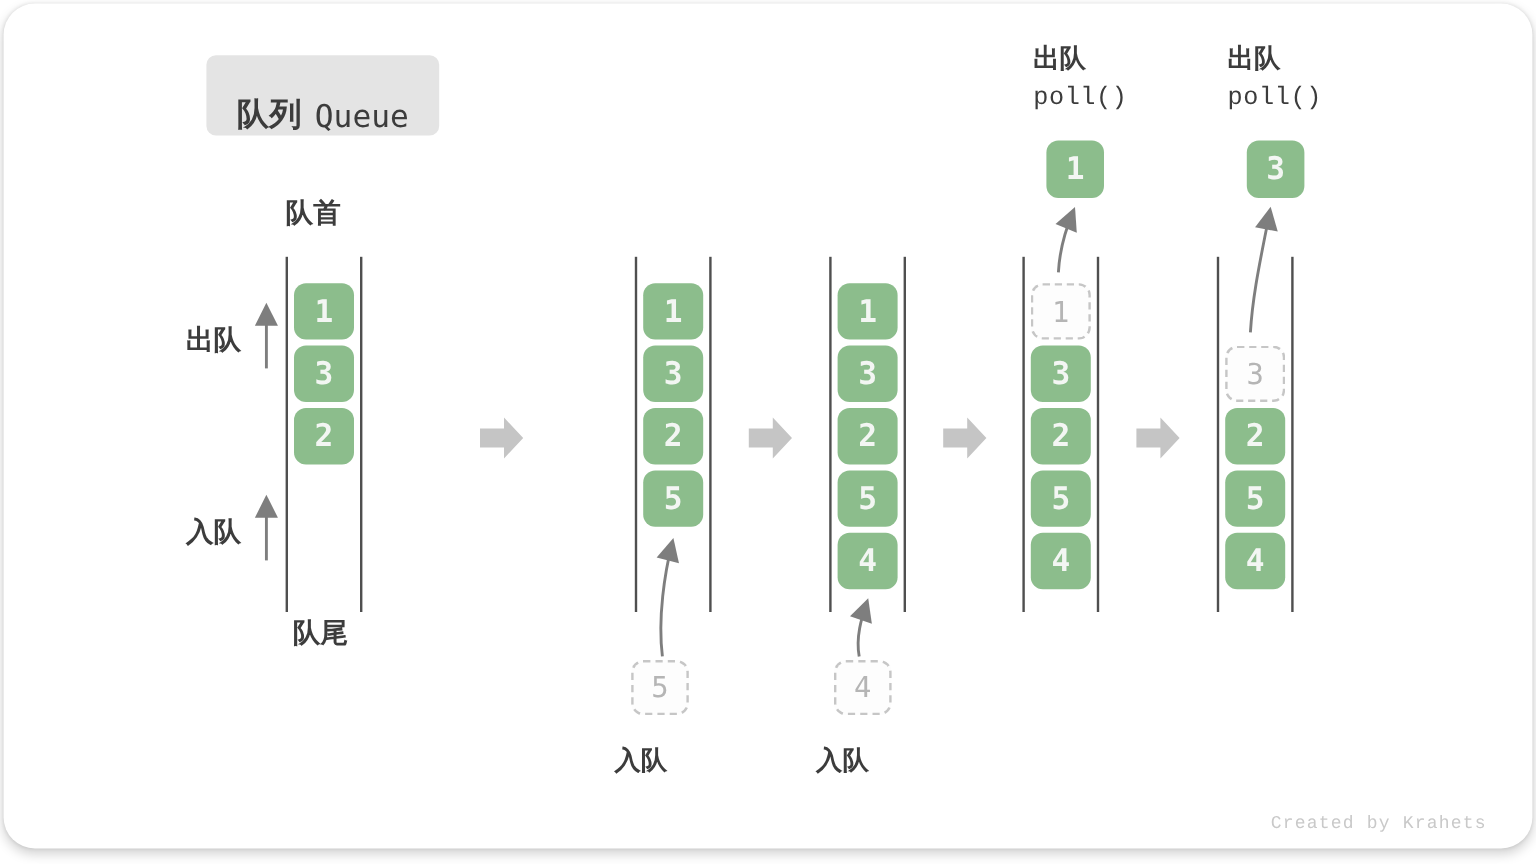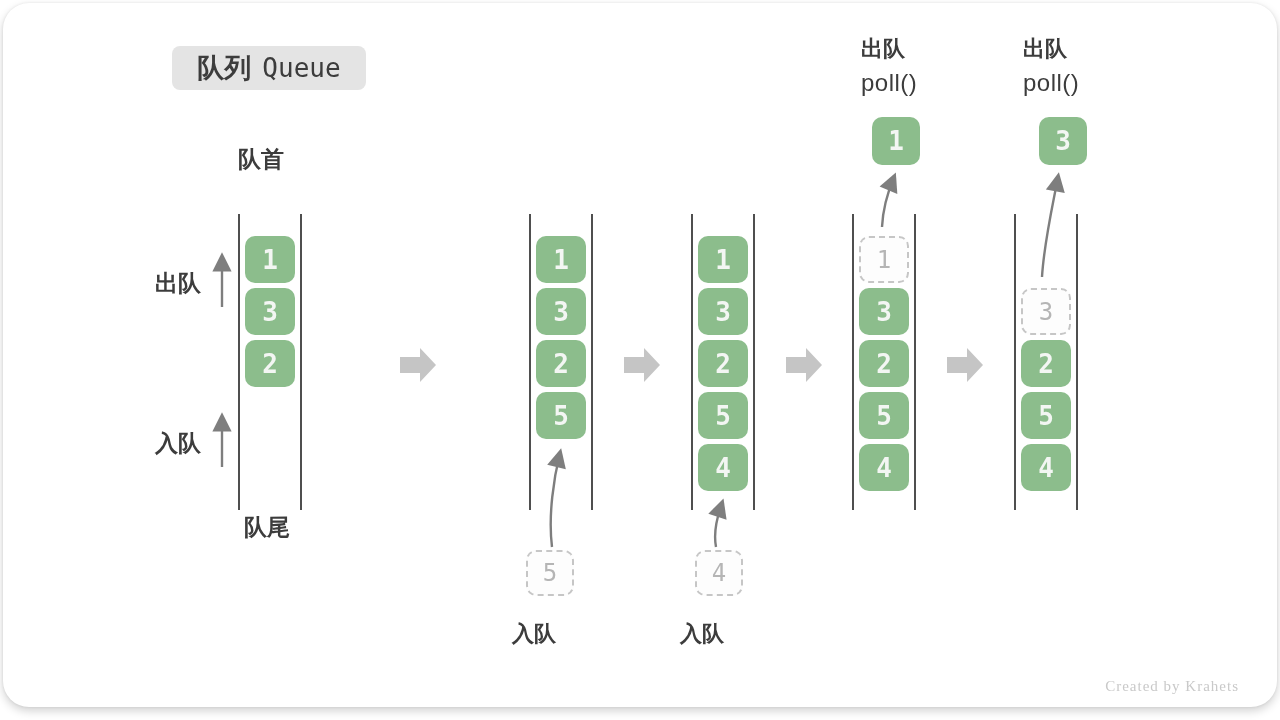--- a/index.html
+++ b/index.html
@@ -7,29 +7,29 @@
     position:relative; width:1280px; height:720px; overflow:hidden;
     font-family:"Liberation Sans","DejaVu Sans",sans-serif;
   }
   .card {
     position:absolute; left:3px; top:3px; right:3px; bottom:13px;
     background:#ffffff; border-radius:26px;
     box-shadow:0 4px 10px rgba(0,0,0,0.18), 0 0 3px rgba(0,0,0,0.08);
   }
   
   .title-box {
-    position:absolute; left:169px; top:43px; width:194px; height:44px;
+    position:absolute; left:169px; top:43px; width:194px; height:67px;
     background:var(--badge-bg); border-radius:8px;
-    display:flex; align-items:center; justify-content:center; gap:11px;
+    display:flex; align-items:flex-end; justify-content:center; gap:11px;
   }
   .title-zh { font-size:27px; font-weight:700; color:var(--text-dark); }
   .title-en { font-family:"DejaVu Sans Mono","Liberation Mono",monospace; font-size:26px; color:var(--text-dark); }
 
   .zh-bold { position:absolute; font-size:23px; font-weight:700; color:var(--text-dark); }
-  #head-label { left:235px; top:141px; }
+  #head-label { left:235px; top:159px; }
   #tail-label { left:241px; top:509px; }
   #side-dequeue { left:152px; top:265px; }
   #side-enqueue { left:152px; top:425px; }
 
   
   .queue {
     position:absolute; top:211px; width:64px; height:296px; box-sizing:border-box;
     border-left:2px solid var(--line); border-right:2px solid var(--line);
   }
   .q1{left:235px} .q2{left:526px} .q3{left:688px} .q4{left:849px} .q5{left:1011px}
@@ -59,30 +59,30 @@
     background:var(--box-green); color:#f3f6f3;
     font:600 26px "DejaVu Sans Mono","Liberation Mono",monospace;
     display:flex; align-items:center; justify-content:center;
   }
   #popped-1 { left:869px; top:114px; }
   #popped-3 { left:1036px; top:114px; }
 
   
   .op { position:absolute; color:var(--text-dark); }
   .op .zh { font-size:22px; font-weight:600; line-height:32px; }
-  .op .code { font-family:Liberation Sans, sans-serif; font-size:24px; line-height:35px; letter-spacing:0.5px; }
+  .op .code { font-family:Liberation Mono, monospace; font-size:21px; line-height:35px; letter-spacing:0.5px; }
   .op .arg { color:var(--code-green); font-weight:700; }
   #op-poll-1 { left:858px; top:30px; }
   #op-poll-2 { left:1020px; top:30px; }
   #op-offer-5 { left:509px; top:615px; }
   #op-offer-4 { left:677px; top:615px; }
 
   .watermark {
     position:absolute; right:38px; top:675px;
-    font-family:Liberation Serif, serif;
+    font-family:Liberation Mono, monospace;
     font-size:15px; letter-spacing:1px; color:var(--watermark);
   }
   svg.overlay { position:absolute; left:0; top:0; pointer-events:none; }
   .thin { stroke:var(--thin-arrow); stroke-width:2.4; fill:none; }
   .block { fill:var(--block-arrow); }
 </style>
 </head>
 <body>
 
 <div class="canvas">

